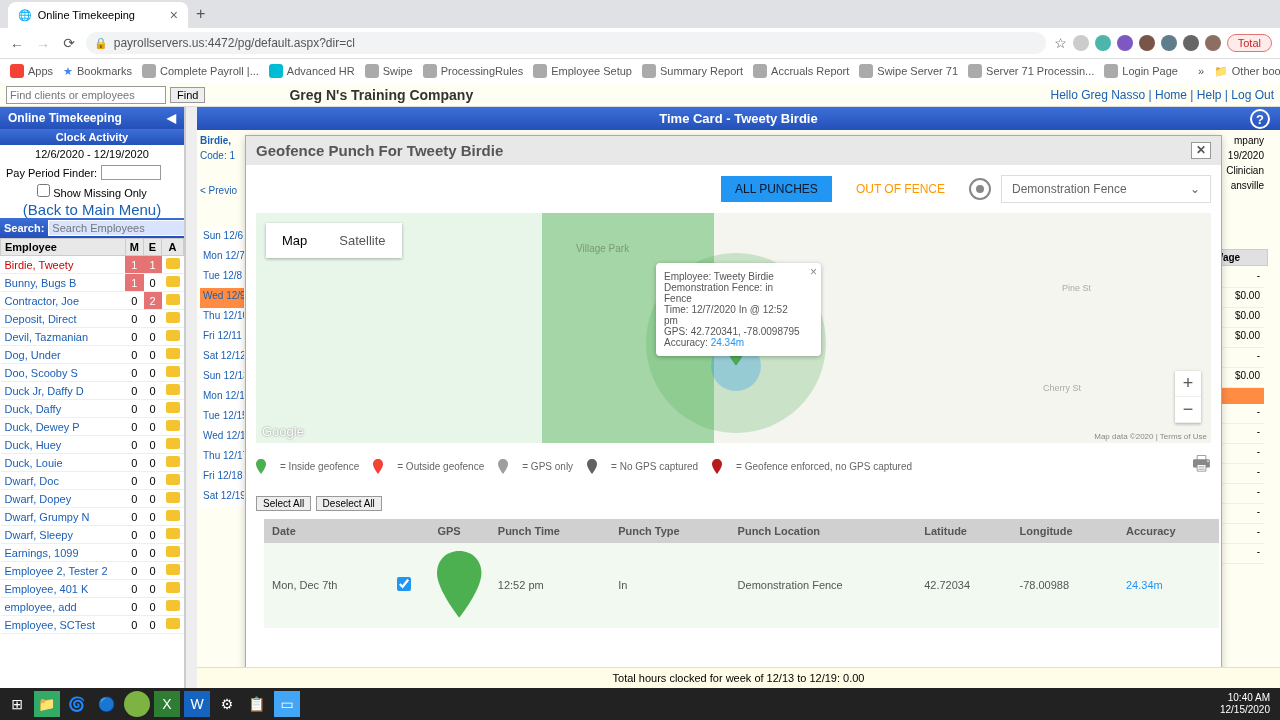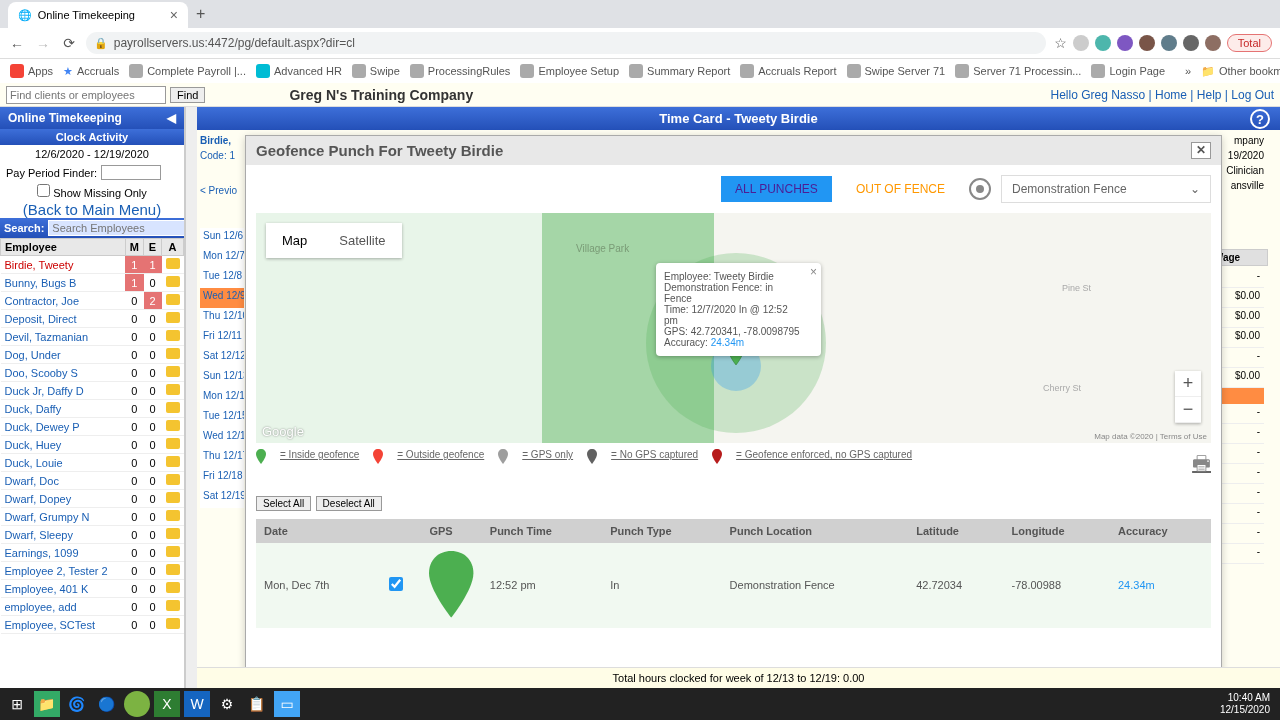--- a/index.html
+++ b/index.html
@@ -72,21 +72,21 @@
 .under-right div { padding: 2px 4px;}
 .wage-hdr { background: #e0e0e0; font-weight: bold; text-align:center; border:1px solid #ccc;}
 .wage-cell { border-bottom: 1px solid #eee;}
 .wage-bar { background: #ff8c42; height: 16px;}
 
 
 .modal { position: absolute; top: 28px; left: 48px; right: 58px; bottom: 8px; background: #fff; border: 1px solid #aaa; box-shadow: 0 2px 8px rgba(0,0,0,.2); display: flex; flex-direction: column;}
 .modal-hdr { background: #e8e8e8; padding: 6px 10px; font-size: 15px; font-weight: bold; color: #555; font-family: Georgia, serif; display:flex; justify-content:space-between;}
 .modal-close { border: 1px solid #999; padding: 0 4px; font-size: 12px; cursor: pointer; background:#fff;}
 .modal-toolbar { padding: 10px; display: flex; justify-content: flex-end; gap: 10px; align-items: center;}
-.btn-all { background: #2196f3; color: #4c1d95; padding: 6px 14px; font-size: 12px; border: none;}
+.btn-all { background: #2196f3; color: #0f172a; padding: 6px 14px; font-size: 12px; border: none;}
 .btn-oof { background: #fff; color: #ff9800; padding: 6px 14px; font-size: 12px; border: none;}
 .target-icon { width: 22px; height: 22px; border: 2px solid #888; border-radius: 50%; position: relative;}
 .target-icon::after { content:''; position:absolute; top:5px; left:5px; width:8px; height:8px; background:#888; border-radius:50%;}
 .fence-select { border: 1px solid #ddd; padding: 6px 10px; font-size: 12px; color: #666; width: 210px; display:flex; justify-content:space-between; align-items:center;}
 
 .map-area { position: relative; margin: 0 10px; height: 230px; }
 .map-tabs { position: absolute; top: 10px; left: 10px; background: #fff; box-shadow: 0 1px 3px rgba(0,0,0,.3); display: flex; z-index: 5;}
 .map-tab { padding: 10px 16px; font-size: 13px; color: #555;}
 .map-tab.active { color: #000; font-weight: 500;}
 .map-canvas { width: 100%; height: 100%; background: linear-gradient(90deg, #e8f5e9 0%, #e8f5e9 30%, #a5d6a7 30%, #a5d6a7 48%, #f5f5f0 48%, #f5f5f0 100%); position:relative; overflow:hidden;}
@@ -97,28 +97,28 @@
 .pin { position: absolute; top: 130px; left: 472px; width: 16px; height: 22px;}
 .pin svg { width: 100%; height: 100%;}
 .info-window { position: absolute; top: 50px; left: 400px; background: #fff; border-radius: 4px; box-shadow: 0 1px 4px rgba(0,0,0,.3); padding: 8px 20px 8px 8px; font-size: 10px; color: #555; z-index: 6; width: 165px;}
 .info-window .x { position: absolute; top: 2px; right: 4px; font-size: 12px; color: #888;}
 .info-window .acc { color: #2196f3;}
 .map-zoom { position: absolute; right: 10px; bottom: 20px; display: flex; flex-direction: column; background: #fff; box-shadow: 0 1px 3px rgba(0,0,0,.3);}
 .map-zoom div { width: 26px; height: 26px; display: flex; align-items: center; justify-content: center; font-size: 18px; color: #555; border-bottom: 1px solid #eee;}
 .map-footer { position: absolute; bottom: 2px; right: 4px; font-size: 8px; color: #888;}
 .google-logo { position: absolute; bottom: 4px; left: 6px; font-size: 13px; color: #fff; text-shadow: 0 0 2px rgba(0,0,0,.5); font-weight:500;}
 
-.legend { padding: 6px 10px; font-size: 10px; color: #666; display: flex; gap: 14px; align-items:flex-start;text-decoration:underline;}
+.legend { padding: 6px 10px; font-size: 10px; color: #666; display: flex; gap: 14px; align-items:center;}
 .leg-pin { width: 10px; height: 14px; display: inline-block;}
 .print-icon { margin-left: auto; font-size: 20px; color: #888;}
 
 .sel-row { padding: 4px 10px;}
 .sel-btn { font-size: 10px; padding: 1px 6px; border: 1px solid #999; background: #eee;}
 
-.punch-table { width: calc(100% - 20px); margin: 4px 10px; border-collapse: collapse; font-size: 11px;}
+.punch-table { width: calc(100% - 20px); margin: 4px 18px; border-collapse: collapse; font-size: 11px;}
 .punch-table th { background: #d0d0d0; padding: 6px 8px; text-align: left; color: #555; font-weight: bold;}
 .punch-table td { padding: 8px; background: #f1f9f1; color: #555;}
 .punch-table .blue { color: #2196f3;}
 .chk { width: 14px; height: 14px; accent-color: #2196f3;}
 .gps-pin { width: 12px; height: 16px;}
 
 .week-total { position: absolute; bottom: 0; left: 0; right: 0; text-align: center; font-size: 11px; padding: 4px; background: #fffde7; border-top: 1px solid #ddd;}
 
 
 .taskbar { position: absolute; bottom: 0; left: 0; right: 0; height: 32px; background: #222; display: flex; align-items: center; padding: 0 4px; gap: 4px;}
@@ -159,21 +159,21 @@
       <span class="error-btn">Total</span>
     </div>
   </div>
   <div class="bookmarks-bar">
     <div class="bm">
         <span class="bm-icon" style="background:#f44336"></span>
         <span>Apps</span>
       </div>
     <div class="bm">
         <span style="color:#4285f4">★</span>
-        <span>Accruals</span>
+        <span>Bookmarks</span>
       </div>
     <div class="bm">
         <span class="bm-icon"></span>
         <span>Complete Payroll |...</span>
       </div>
     <div class="bm">
         <span class="bm-icon" style="background:#00bcd4"></span>
         <span>Advanced HR</span>
       </div>
     <div class="bm">

